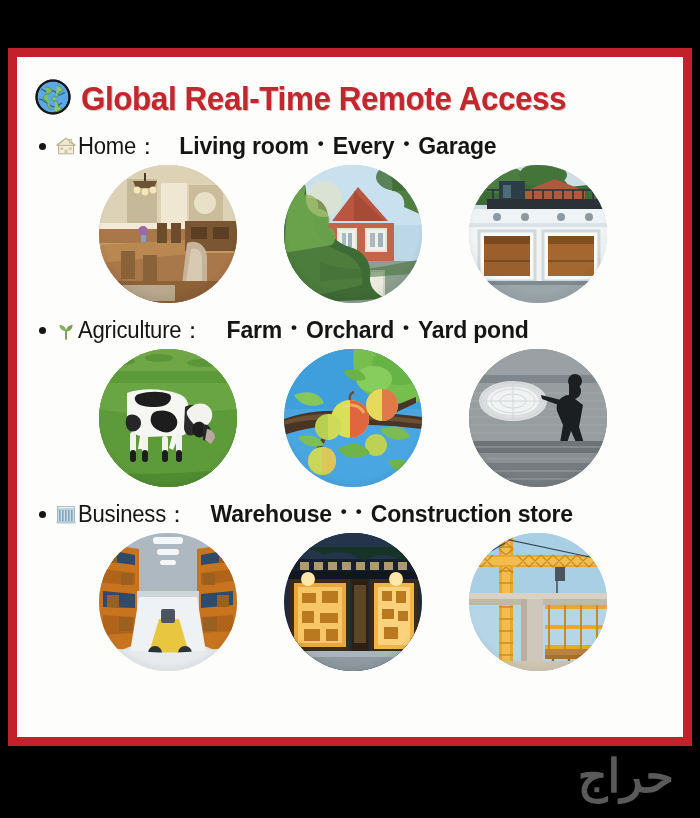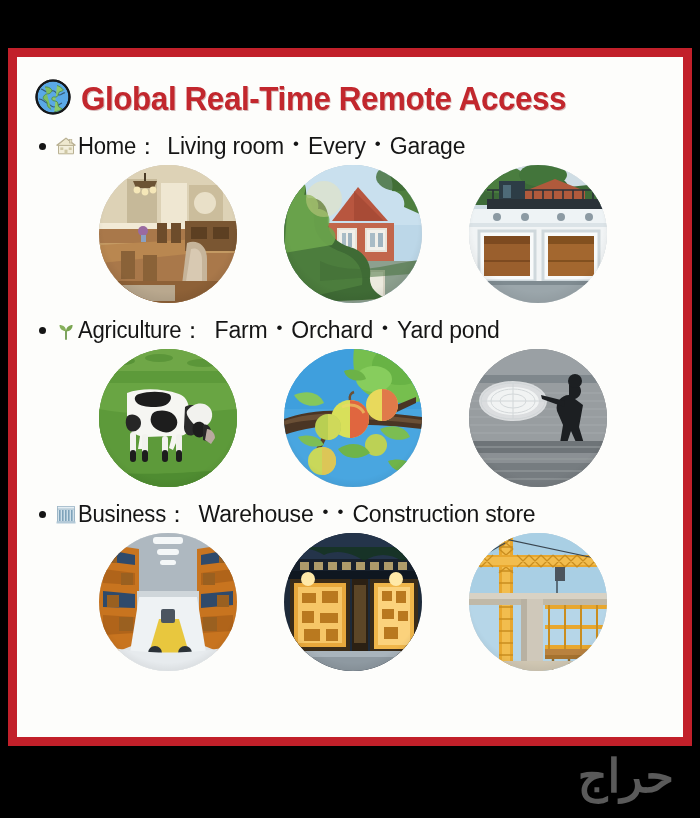--- a/index.html
+++ b/index.html
@@ -101,21 +101,22 @@
     font-size: 23px;
     line-height: 26px;
     letter-spacing: -0.2px;
     transform: scaleX(0.96);
     transform-origin: left center;
   }
   .cat-items {
     display: flex;
     align-items: flex-start;
     gap: 9px;
-    margin-left: 6px;
+    margin-left: 18px;
+    font-weight: bold;
   }
   .cat-item {
     color: #151515;
     font-size: 23px;
     line-height: 26px;
     letter-spacing: -0.2px;
   }
   .item-sep {
     color: #151515;
     font-size: 17px;

